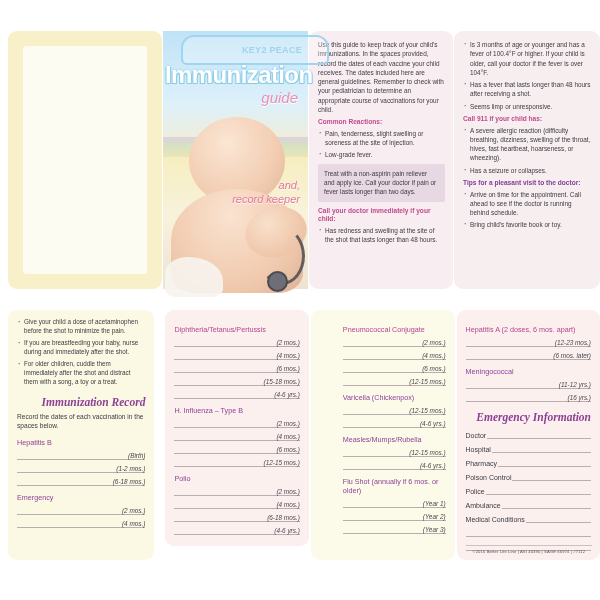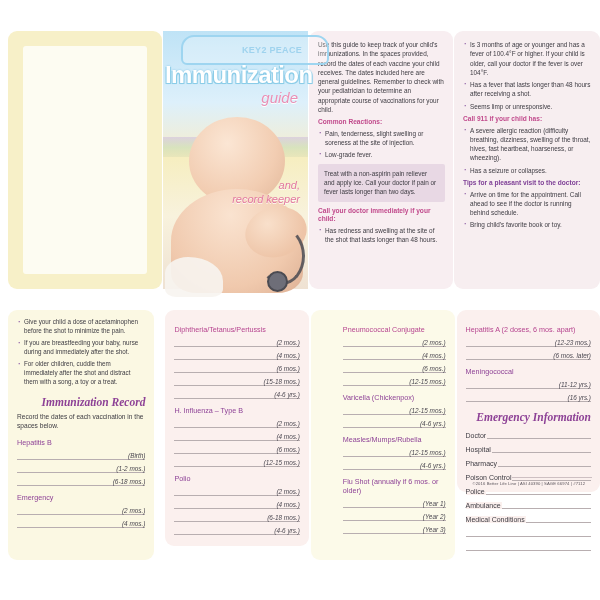--- a/index.html
+++ b/index.html
@@ -137,21 +137,21 @@
   }
   .b-panel{
     border-radius:9px;
     box-sizing:border-box;
     padding:8px 9px 5px 9px;
     position:relative;
   }
   .b1{width:148px;height:250px;margin-left:8px;background:#fbf8e3;}
   .b2{width:145px;height:236px;margin-left:11px;background:#fbf0ee;}
   .b3{width:145px;height:250px;margin-left:2px;background:#fcfae9;padding-left:32px;}
-  .b4{width:145px;height:182px;margin-left:2px;background:#fbf0ee;}
+  .b4{width:145px;height:250px;margin-left:2px;background:#fbf0ee;}
 
   .b-panel ul.bul{font-size:6.3px;line-height:1.42;color:#3d3b42;}
   .script-title{
     font-family:"Liberation Serif",serif;
     font-style:italic;font-weight:bold;
     color:#8d4196;font-size:11.5px;text-align:right;margin:9px 0 4px 0;
   }
   .intro{font-size:6.6px;color:#3d3b42;line-height:1.45;margin:0 0 7px 0;}
   .vax{color:#8d4196;font-size:7.2px;font-weight:normal;margin:7px 0 1px 0;}
   .vax.pinkish{color:#b6448f;}

